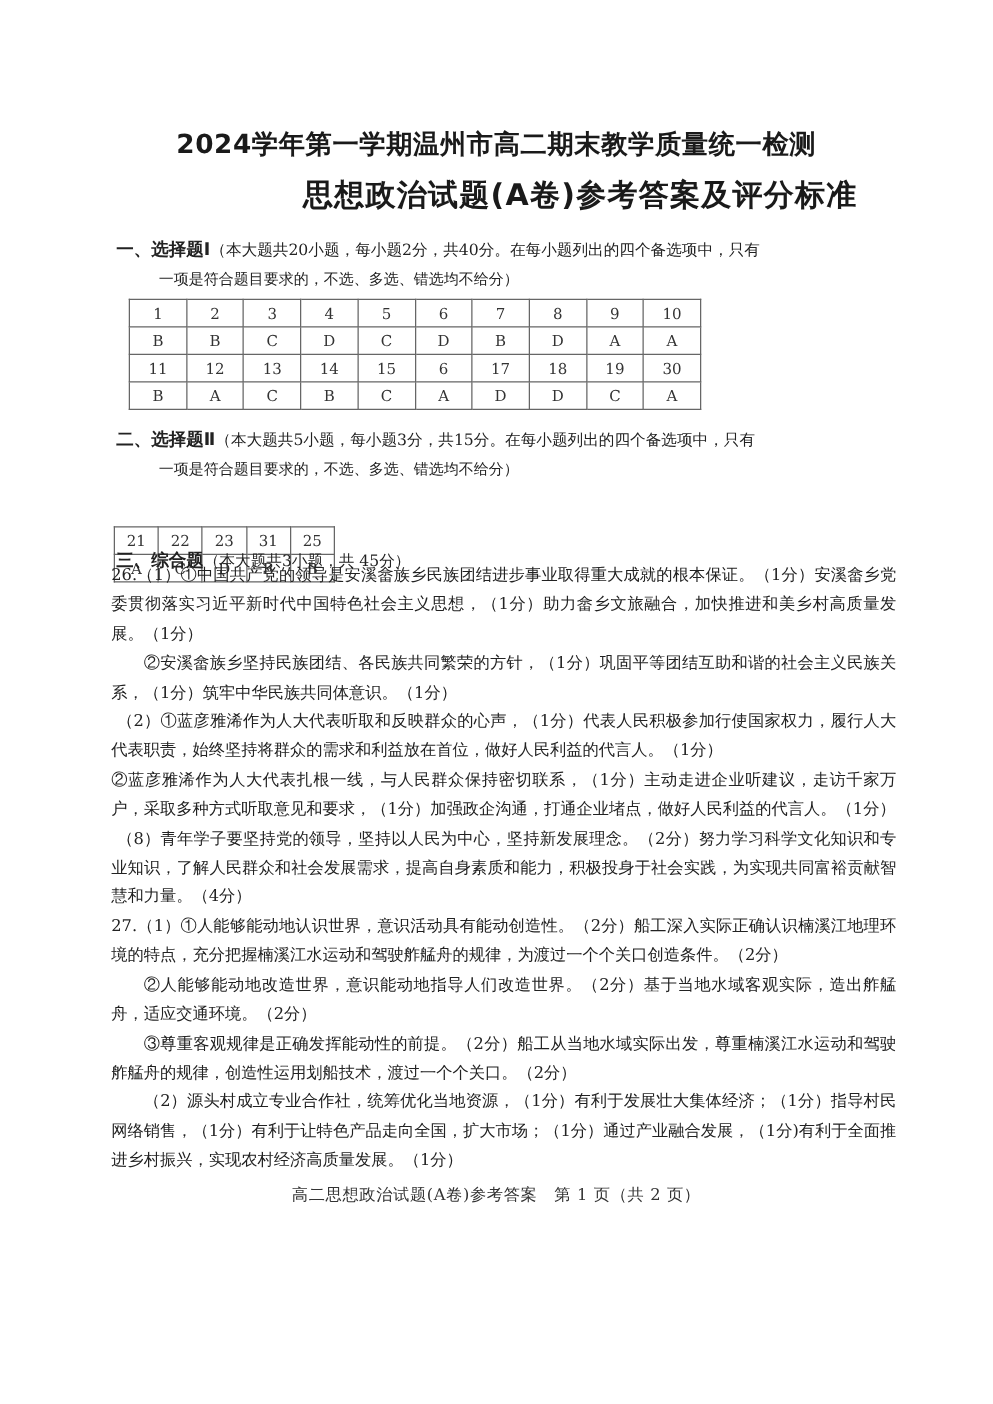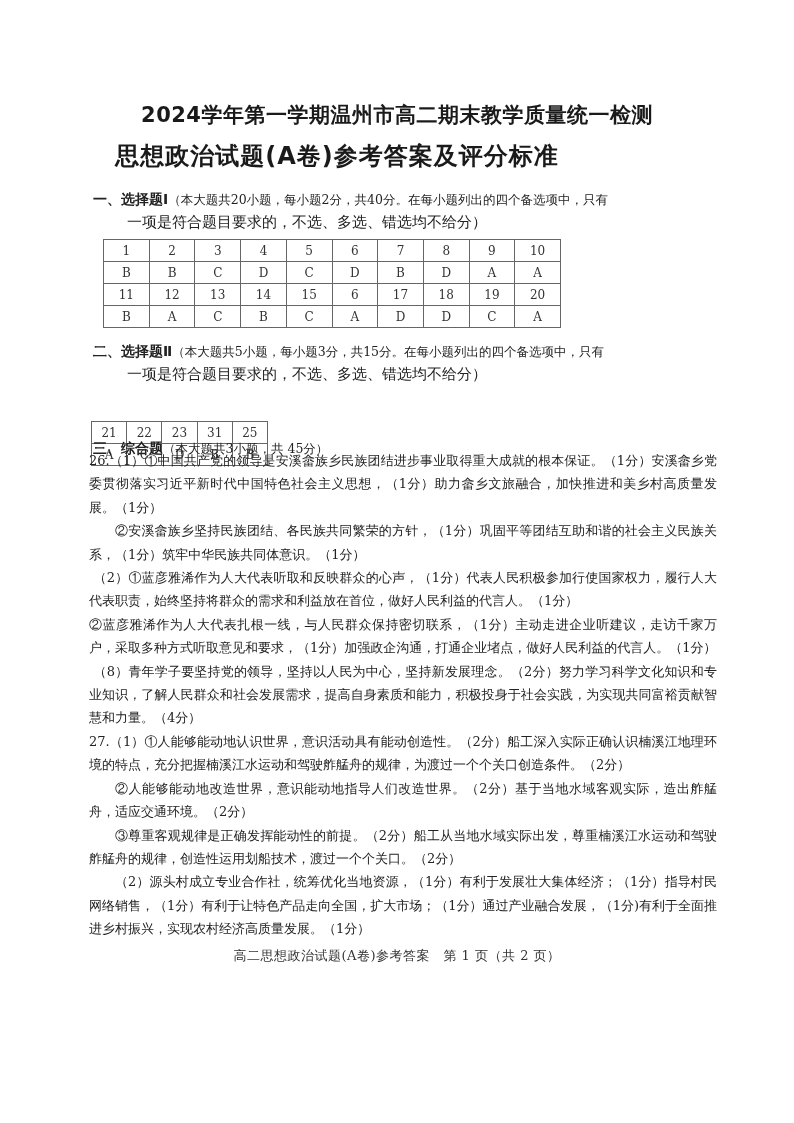--- a/index.html
+++ b/index.html
@@ -2,27 +2,27 @@
 <html><head>
 <meta charset="utf-8">
 <style>
   html, body { margin: 0; padding: 0; background: #ffffff; }
   body { width: 794px; height: 1123px; position: relative; overflow: hidden;
          font-family: "DejaVu Serif", "Liberation Serif", serif; color: #222; }
   .page { position: absolute; left: 0; top: 0; width: 794px; height: 1123px; }
   .title1 { position: absolute; top: 101px; left: 0; width: 794px; text-align: center;
             font-family: "DejaVu Sans", "Liberation Sans", sans-serif; font-weight: bold;
             font-size: 21px; letter-spacing: 0.5px; color: #1a1a1a; }
-  .title2 { position: absolute; top: 140px; left: 0; width: 674px; text-align: center;
+  .title2 { position: absolute; top: 140px; left: 12px; width: 674px; text-align: right;
             font-family: "DejaVu Sans", "Liberation Sans", sans-serif; font-weight: bold;
             font-size: 24px; letter-spacing: 1px; color: #1a1a1a; }
   .sec-head { position: absolute; left: 93px; width: 620px; font-size: 13px; line-height: 23px; }
   .sec-head .h { font-family: "DejaVu Sans", "Liberation Sans", sans-serif; font-weight: bold; font-size: 14px; }
   .sec-head .note { font-size: 12.5px; }
-  .sec-head .cont { display: block; padding-left: 34px; font-size: 15px; }
+  .sec-head .cont { display: block; padding-left: 34px; font-size: 12px; }
   table.ans { position: absolute; border-collapse: collapse; font-family: "DejaVu Serif", "Liberation Serif", serif; }
   table.ans td { border: 1px solid #666; text-align: center; font-size: 12px; height: 21px; padding: 0; color: #333; }
   #t1 { left: 103px; top: 239px; width: 458px; }
   #t1 td { width: 45px; }
   #t2 { left: 91px; top: 389px; width: 177px; margin-top: 32px; }
   #t2 td { width: 35px; }
   .body { position: absolute; left: 89px; top: 456px; width: 628px; font-size: 13px; line-height: 23.4px; color: #222; }
   .body p { margin: 0; text-align: justify; }
   .body p.ind1 { text-indent: 2em; }
   .body p.ind-small { text-indent: 0.35em; }
@@ -71,21 +71,21 @@
       <tr>
         <td>11</td>
         <td>12</td>
         <td>13</td>
         <td>14</td>
         <td>15</td>
         <td>6</td>
         <td>17</td>
         <td>18</td>
         <td>19</td>
-        <td>20</td>
+        <td>30</td>
       </tr>
       <tr>
         <td>B</td>
         <td>A</td>
         <td>C</td>
         <td>B</td>
         <td>C</td>
         <td>A</td>
         <td>D</td>
         <td>D</td>

